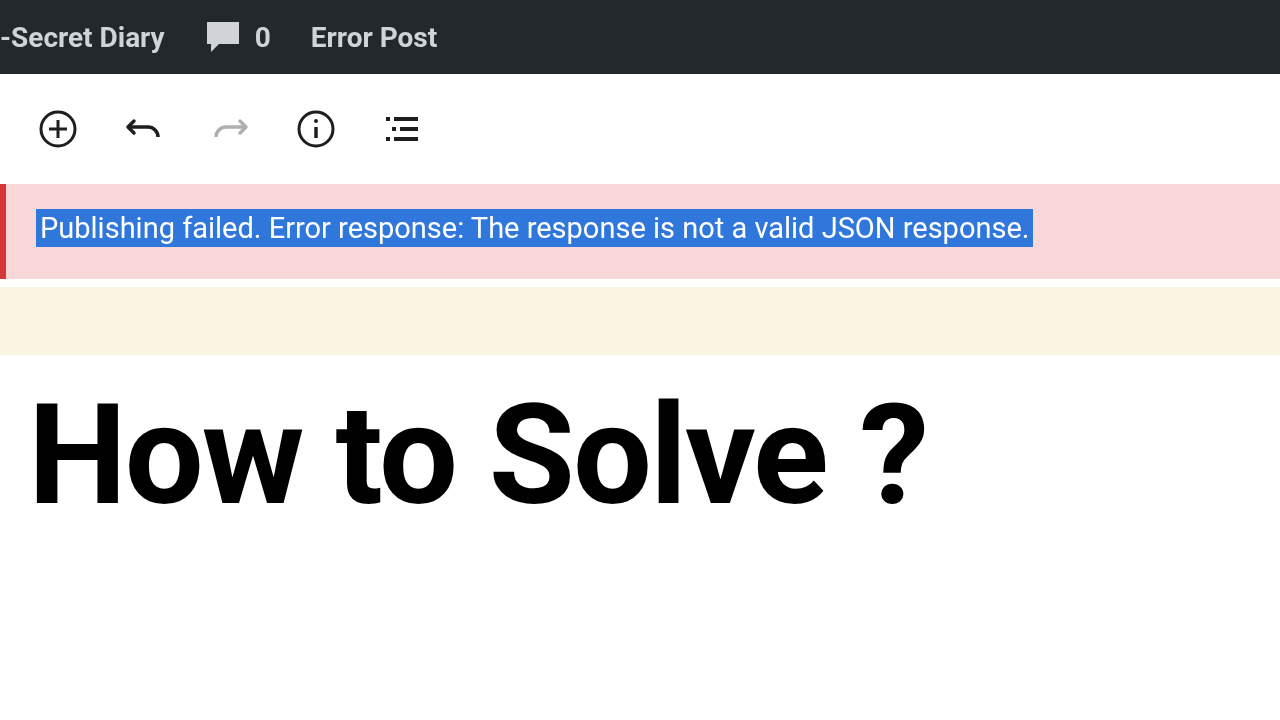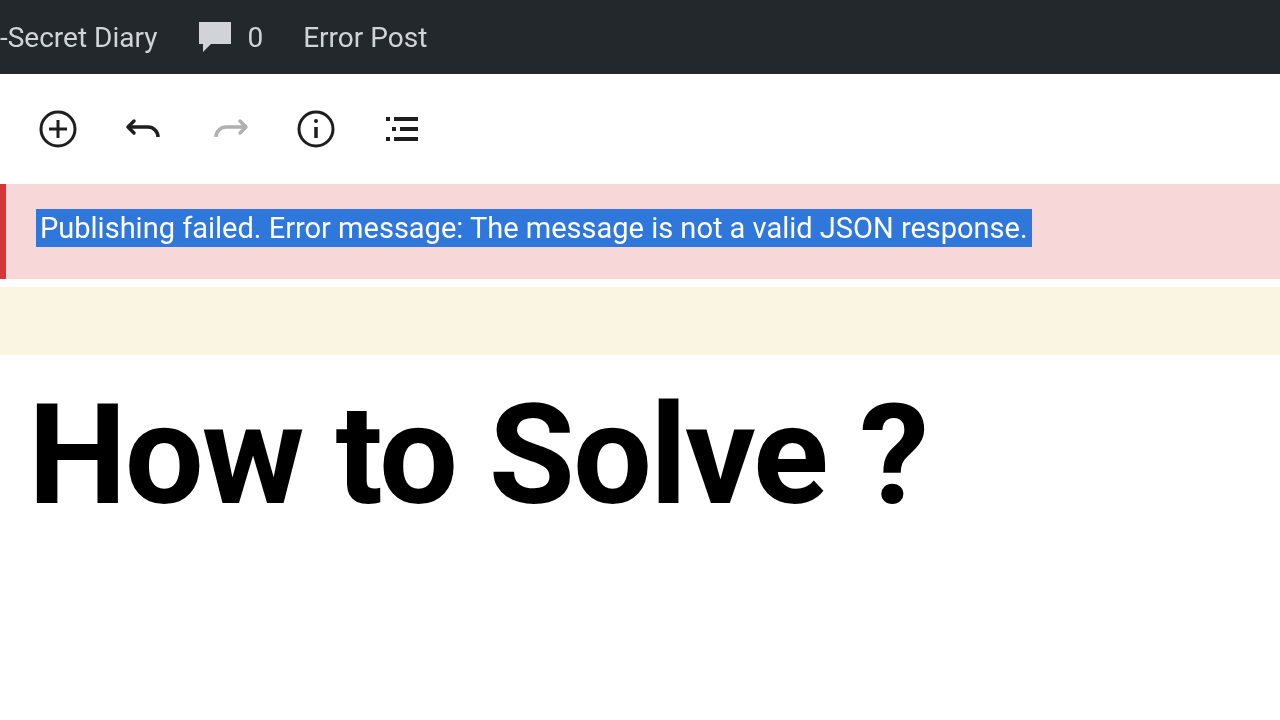--- a/index.html
+++ b/index.html
@@ -19,20 +19,21 @@
     font-size: 28px;
     padding: 0 0;
   }
   .admin-bar-item {
     display: flex;
     align-items: center;
     padding: 0 20px;
     height: 100%;
     cursor: pointer;
     gap: 14px;
+    font-weight: bold;
   }
   .site-title { padding-left: 0; }
   .toolbar {
     background: #fff;
     height: 110px;
     display: flex;
     align-items: center;
     padding-left: 36px;
     gap: 42px;
   }
@@ -128,18 +129,18 @@
       <rect x="12" y="8" width="24" height="4"></rect>
       <rect x="10" y="18" width="4" height="4"></rect>
       <rect x="18" y="18" width="18" height="4"></rect>
       <rect x="4" y="28" width="4" height="4"></rect>
       <rect x="12" y="28" width="24" height="4"></rect>
     </svg>
   </div>
 </div>
 
 <div class="error-banner">
-  <span class="error-text">Publishing failed. Error message: The message is not a valid JSON response.</span>
+  <span class="error-text">Publishing failed. Error response: The response is not a valid JSON response.</span>
 </div>
 
 <div class="pale-strip"></div>
 
 <div class="headline">How to Solve ?</div>
 
 </body></html>

